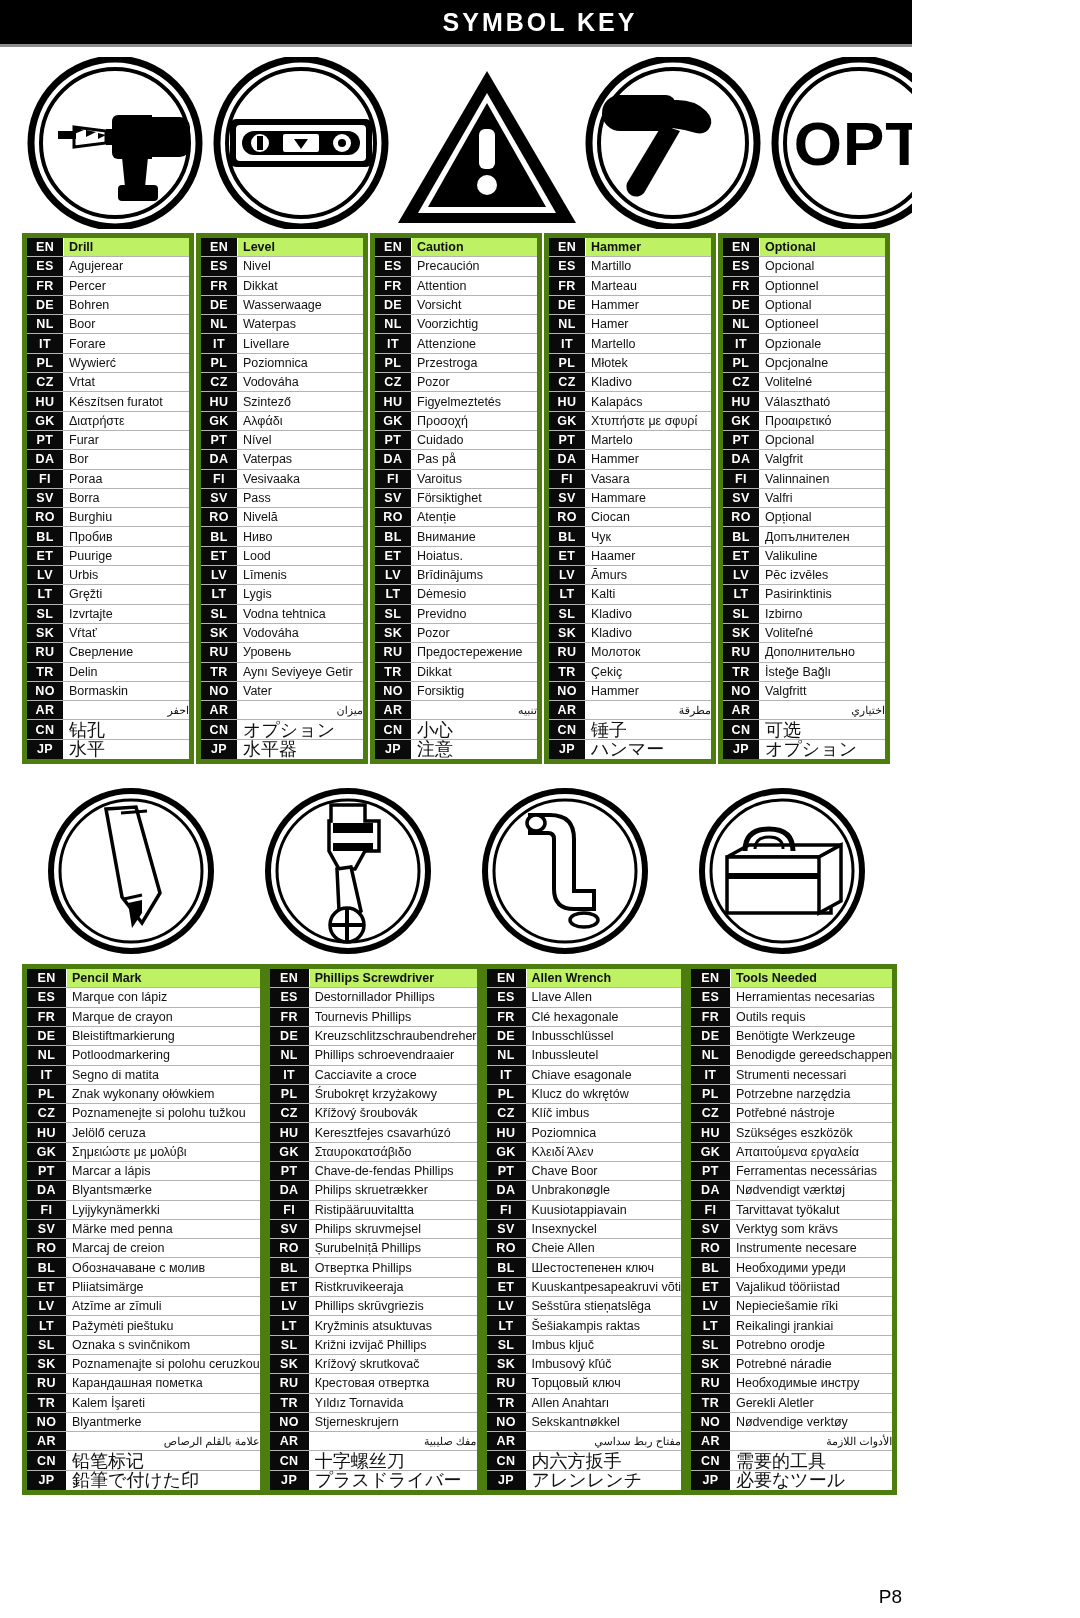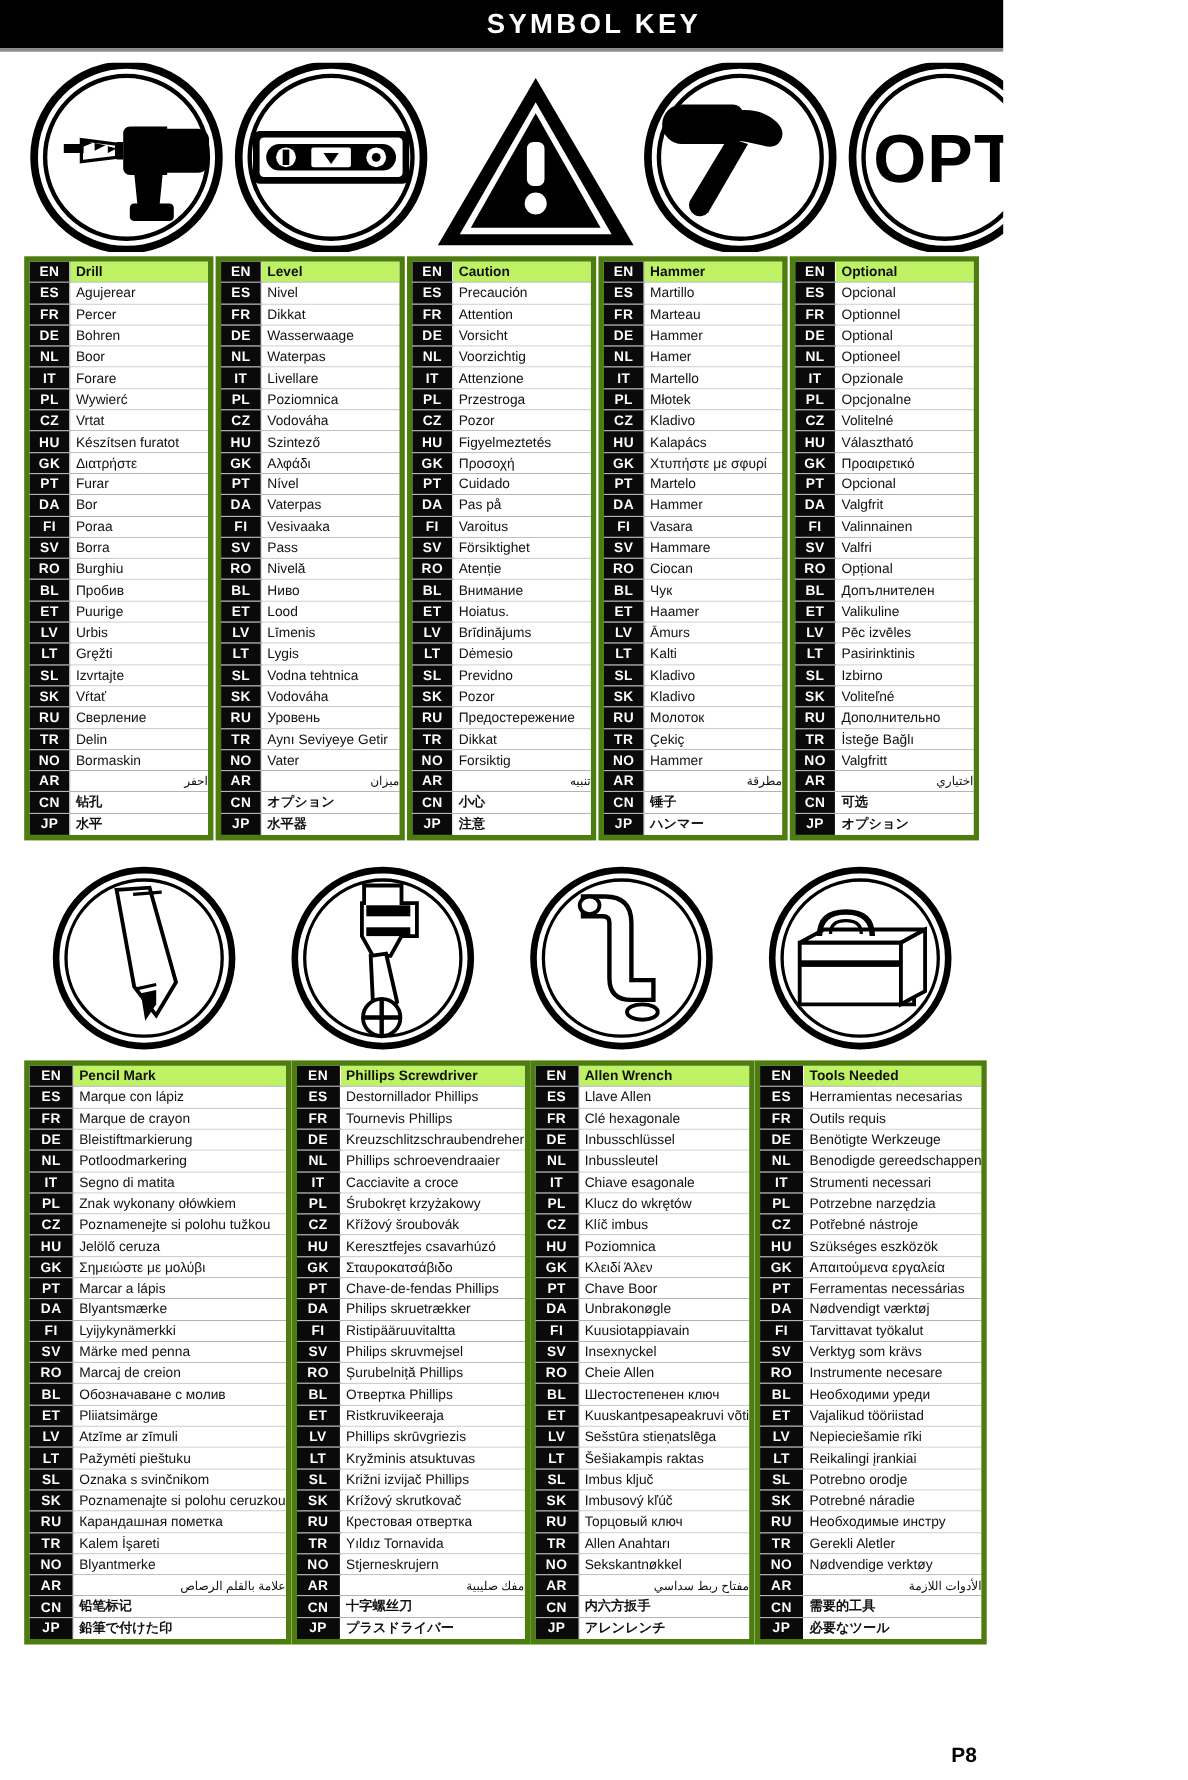--- a/index.html
+++ b/index.html
@@ -126,29 +126,29 @@
   .row.head { background: #c9c9c9; }
   .row.head .term {
     background: #bef264;
     font-weight: bold;
   }
   .row.rtl .term {
     direction: rtl;
     justify-content: flex-start;
     font-size: 11px;
   }
-  .row.cjk .term { font-size: 12px; font-weight: bold; }
+  .row.cjk .term { font-size: 18px; }
 
   
   .footer {
     position: absolute;
-    right: 24px;
+    right: 10px;
     bottom: 10px;
     font-size: 19px;
-    font-weight: bold;
+    font-weight: normal;
     color: #000000;
     font-family: "Liberation Sans", sans-serif;
   }
 </style>
 </head>
 <body>
 
 <div id="page">
 
   <div class="header-bar">

